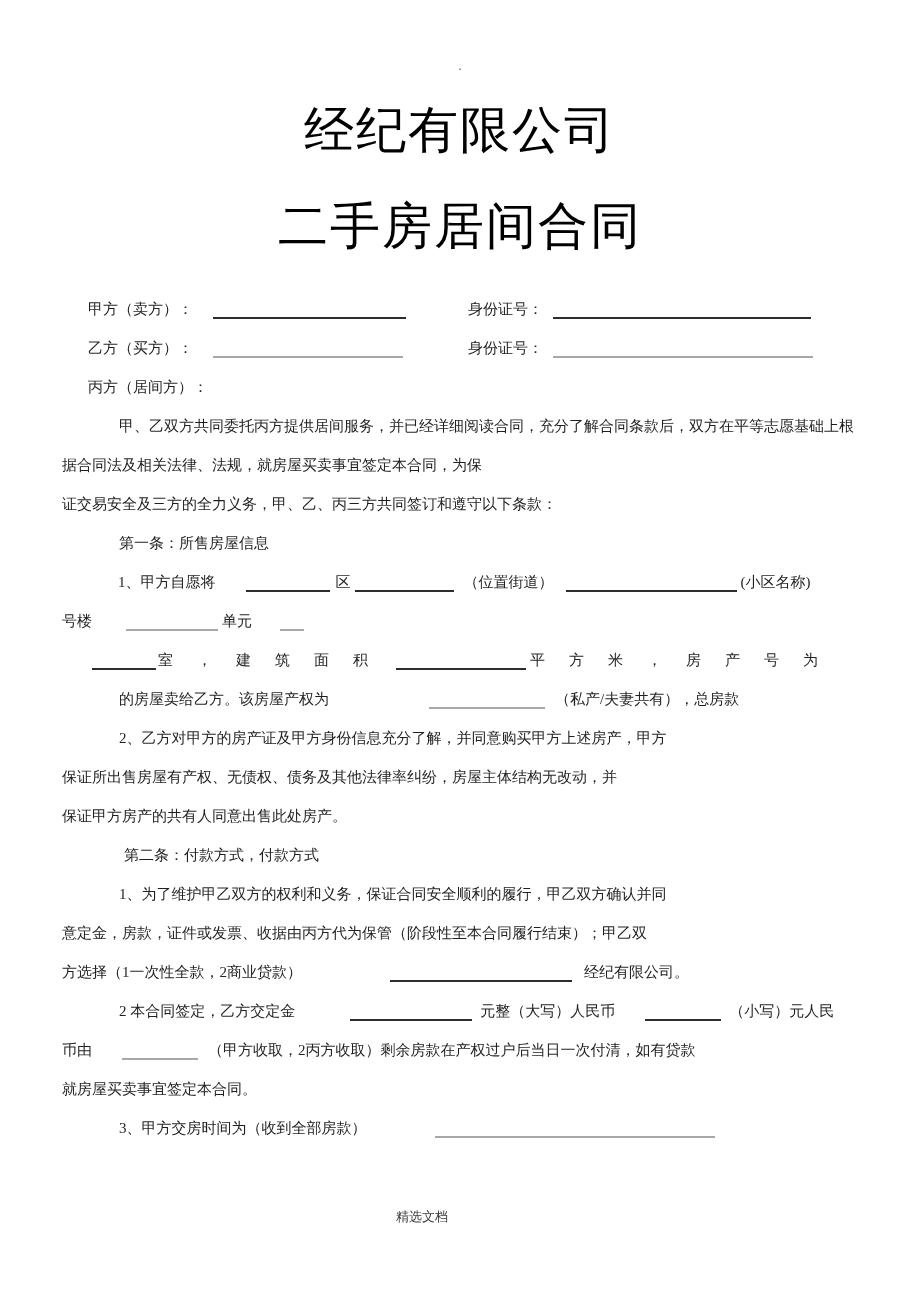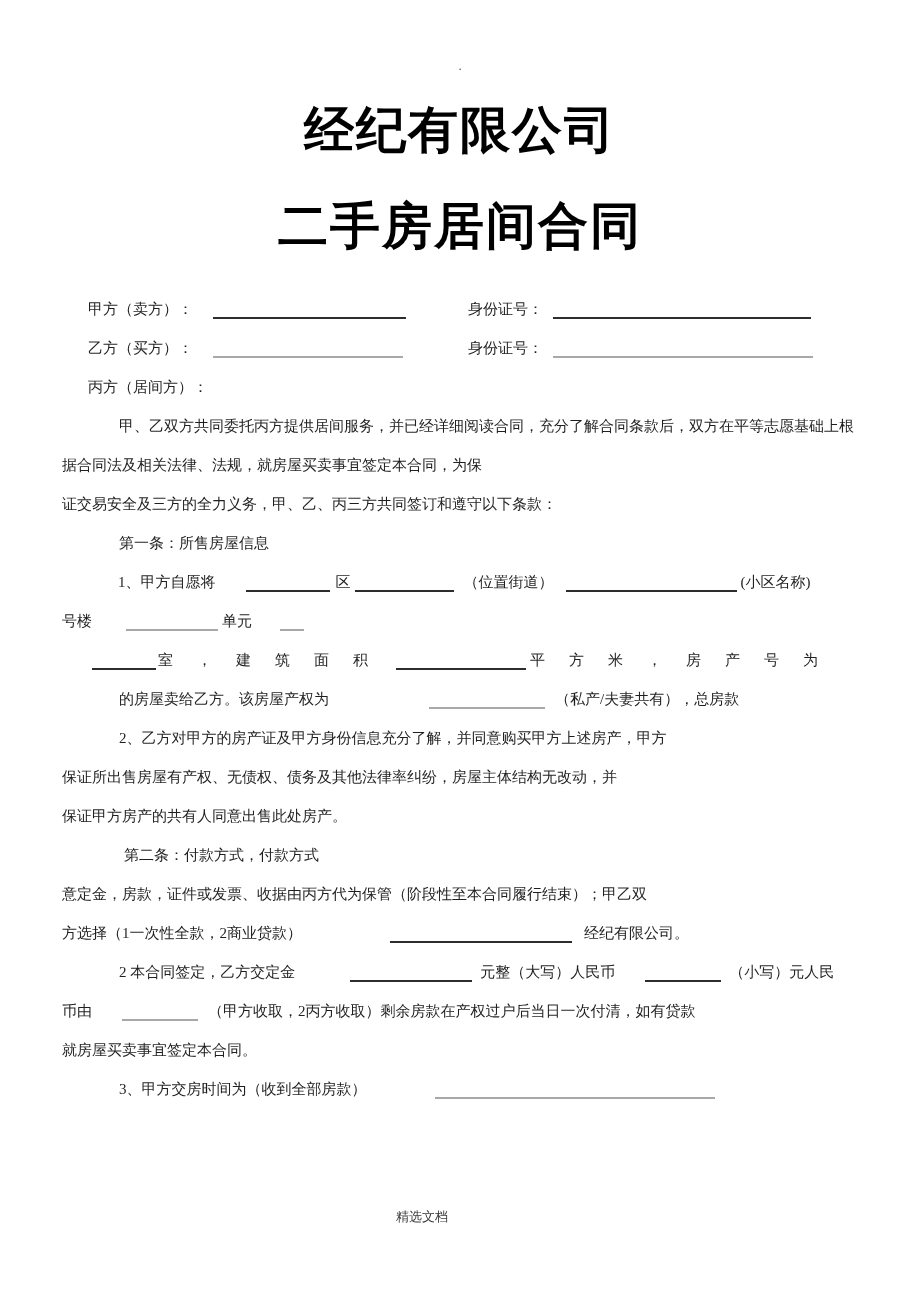--- a/index.html
+++ b/index.html
@@ -17,21 +17,21 @@
   .top-dot {
     height: 16px;
     line-height: 16px;
     text-align: center;
     font-size: 13px;
     color: #555;
   }
   .doc-title {
     text-align: center;
     font-size: 50px;
-    font-weight: bold;
+    font-weight: normal;
     line-height: 60px;
     color: #000;
     letter-spacing: 2px;
     white-space: nowrap;
   }
   .title-1 { margin-top: 26px; }
   .title-2 { margin-top: 36px; }
   .doc-lines {
     margin: 34px 62px 0 62px;
     font-size: 15px;
@@ -75,20 +75,21 @@
       <div class="line"><span class="t">证交易安全及三方的全力义务，甲、乙、丙三方共同签订和遵守以下条款：</span></div>
       <div class="line" style="padding-left: 57px;"><span class="t">第一条：所售房屋信息</span></div>
       <div class="line" style="padding-left: 56px;"><span class="t">1、甲方自愿将</span><span class="blank" style="margin-left: 30px; width: 84px; letter-spacing: 0px;"></span><span class="t" style="margin-left: 6px;">区</span><span class="blank" style="margin-left: 4px; width: 99px; letter-spacing: 0px;"></span><span class="t" style="margin-left: 10px;">（位置街道）</span><span class="blank" style="margin-left: 12px; width: 171px; letter-spacing: 0px;"></span><span class="t" style="margin-left: 4px;">(小区名称)</span></div>
       <div class="line"><span class="t">号楼</span><span class="blank gray" style="margin-left: 34px; width: 92px; letter-spacing: 0px;"></span><span class="t" style="margin-left: 4px;">单元</span><span class="blank gray" style="margin-left: 28px; width: 24px; letter-spacing: 0px;"></span></div>
       <div class="line" style="padding-left: 30px; letter-spacing: 24px;"><span class="blank" style="width: 64px; letter-spacing: 0px;"></span><span class="t" style="margin-left: 2px;">室，建筑面积</span><span class="blank" style="margin-left: 4px; width: 130px; letter-spacing: 0px;"></span><span class="t" style="margin-left: 4px;">平方米，房产号为</span></div>
       <div class="line" style="padding-left: 57px;"><span class="t">的房屋卖给乙方。该房屋产权为</span><span class="blank gray" style="margin-left: 100px; width: 116px; letter-spacing: 0px;"></span><span class="t" style="margin-left: 10px;">（私产/夫妻共有），总房款</span></div>
       <div class="line" style="padding-left: 57px;"><span class="t">2、乙方对甲方的房产证及甲方身份信息充分了解，并同意购买甲方上述房产，甲方</span></div>
       <div class="line"><span class="t">保证所出售房屋有产权、无债权、债务及其他法律率纠纷，房屋主体结构无改动，并</span></div>
       <div class="line"><span class="t">保证甲方房产的共有人同意出售此处房产。</span></div>
       <div class="line" style="padding-left: 62px;"><span class="t">第二条：付款方式，付款方式</span></div>
+      <div class="line" style="padding-left: 57px;"><span class="t">1、为了维护甲乙双方的权利和义务，保证合同安全顺利的履行，甲乙双方确认并同</span></div>
       <div class="line"><span class="t">意定金，房款，证件或发票、收据由丙方代为保管（阶段性至本合同履行结束）；甲乙双</span></div>
       <div class="line"><span class="t">方选择（1一次性全款，2商业贷款）</span><span class="blank" style="margin-left: 88px; width: 182px; letter-spacing: 0px;"></span><span class="t" style="margin-left: 12px;">经纪有限公司。</span></div>
       <div class="line" style="padding-left: 57px;"><span class="t">2 本合同签定，乙方交定金</span><span class="blank" style="margin-left: 55px; width: 122px; letter-spacing: 0px;"></span><span class="t" style="margin-left: 8px;">元整（大写）人民币</span><span class="blank" style="margin-left: 30px; width: 76px; letter-spacing: 0px;"></span><span class="t" style="margin-left: 8px;">（小写）元人民</span></div>
       <div class="line"><span class="t">币由</span><span class="blank gray" style="margin-left: 30px; width: 76px; letter-spacing: 0px;"></span><span class="t" style="margin-left: 10px;">（甲方收取，2丙方收取）剩余房款在产权过户后当日一次付清，如有贷款</span></div>
       <div class="line"><span class="t">就房屋买卖事宜签定本合同。</span></div>
       <div class="line" style="padding-left: 57px;"><span class="t">3、甲方交房时间为（收到全部房款）</span><span class="blank gray" style="margin-left: 68px; width: 280px; letter-spacing: 0px;"></span></div>
     </div>
   <div class="footer">精选文档</div>
 </div>
 

